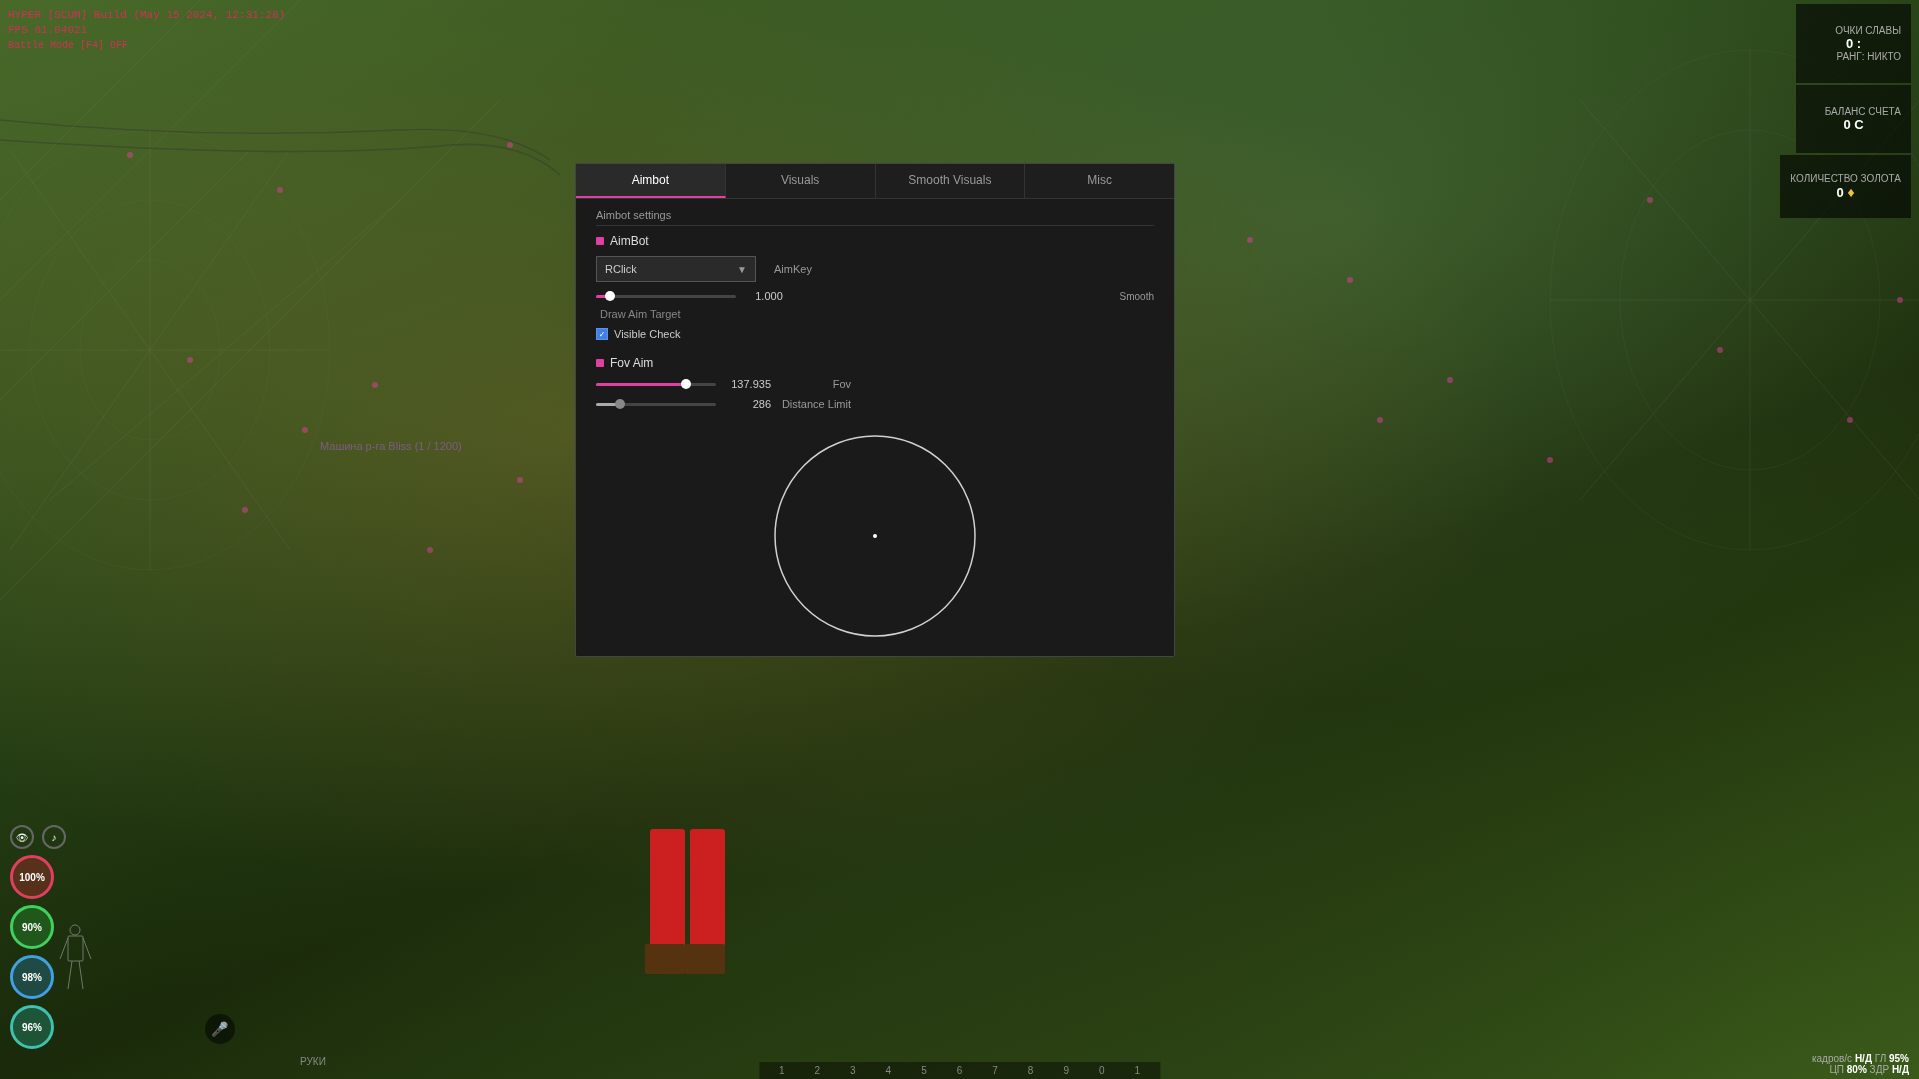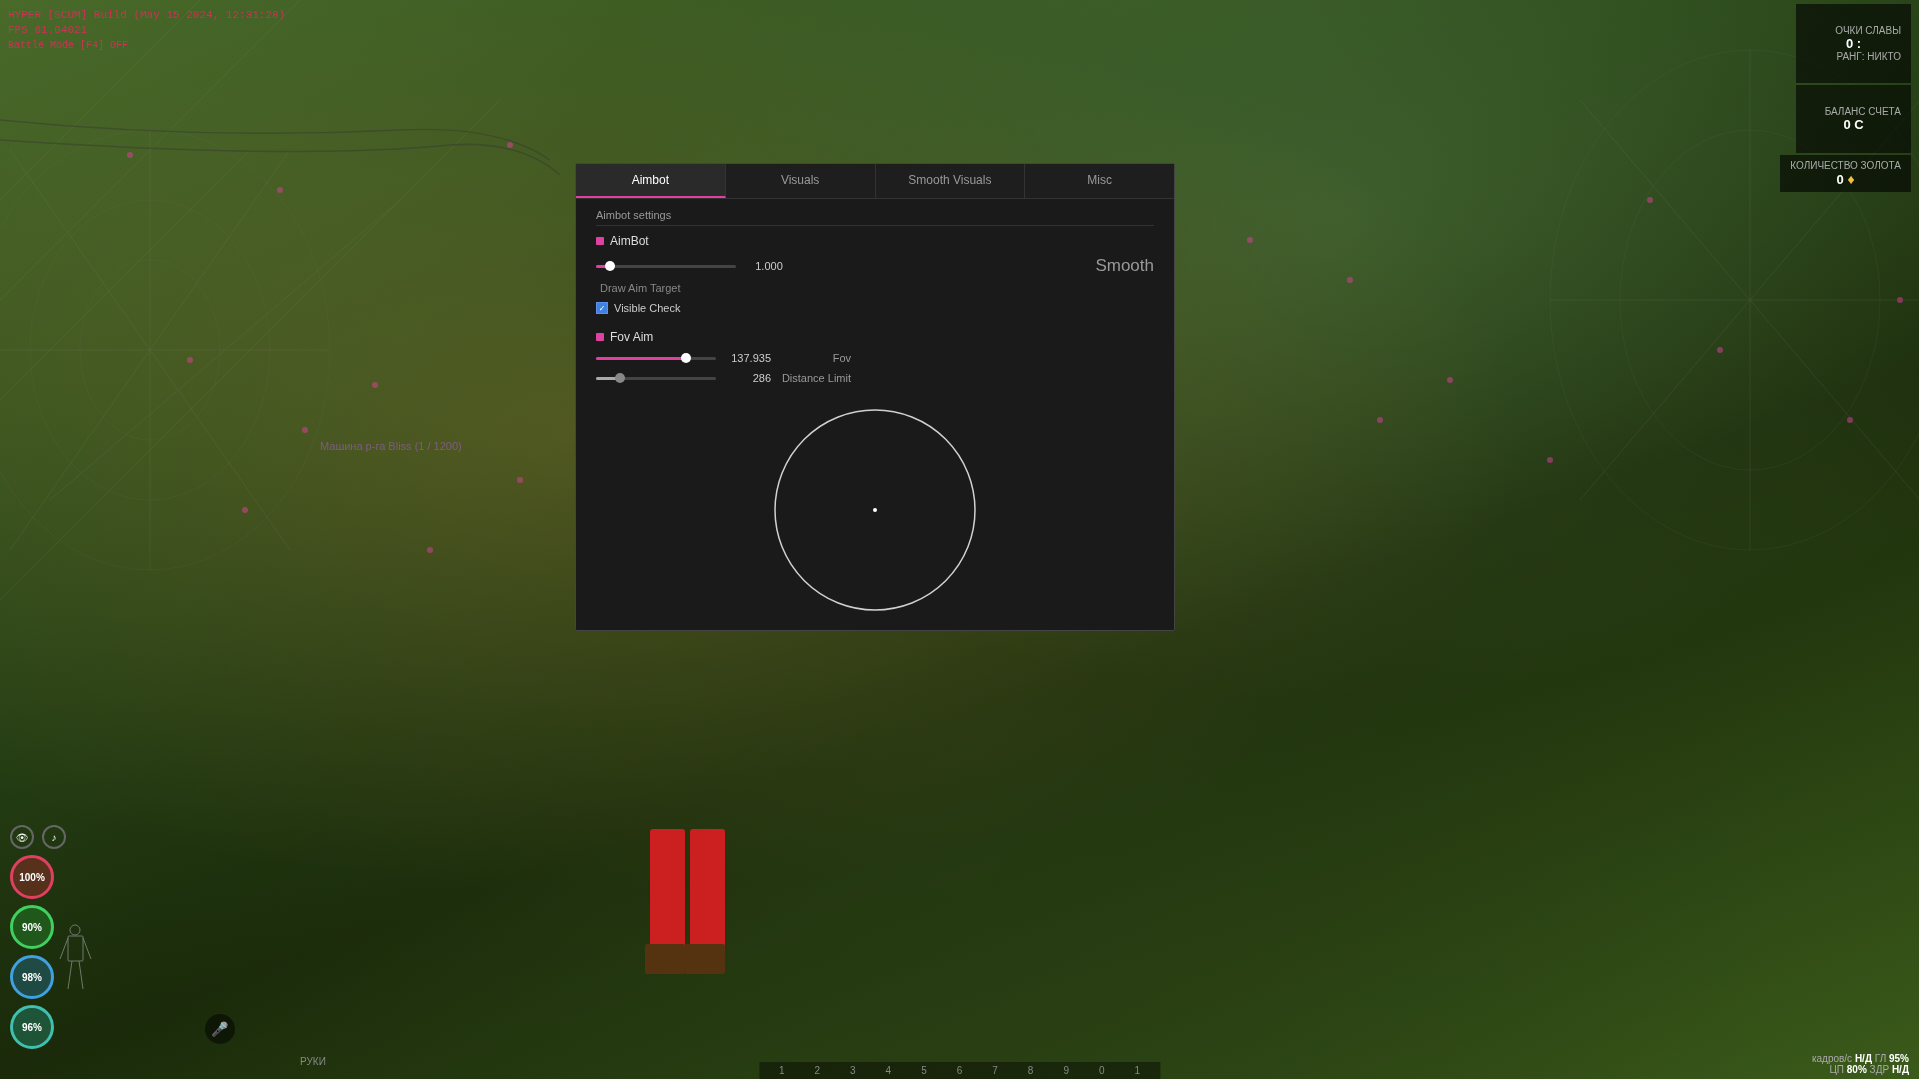--- a/index.html
+++ b/index.html
@@ -63,21 +63,21 @@
       text-transform: uppercase;
     }
     .hud-score-value {
       color: #ffffff;
       font-size: 13px;
       font-weight: bold;
       text-align: center;
     }
     .hud-gold-block {
       background: rgba(0,0,0,0.6);
-      padding: 5px 10px;
+      padding: 18px 10px;
     }
     .gold-icon {
       color: #f0c040;
       font-size: 14px;
     }
 
     
     .hud-bottom-left {
       position: absolute;
       bottom: 30px;
@@ -308,21 +308,21 @@
       right: -5px;
     }
     .slider-value {
       color: #ccc;
       font-size: 11px;
       min-width: 50px;
       text-align: center;
     }
     .smooth-label {
       color: #999;
-      font-size: 17px;
+      font-size: 10px;
       margin-left: auto;
     }
 
     
     .checkbox-row {
       display: flex;
       align-items: center;
       gap: 6px;
       margin-bottom: 6px;
       font-size: 11px;
@@ -592,20 +592,27 @@
 
     <div class="section-header">
       <span>Aimbot settings</span>
     </div>
 
     <div class="subsection-label">
       <div class="pink-dot"></div>
       <span>AimBot</span>
     </div>
 
+    <div class="dropdown-row">
+      <div class="dropdown-select">
+        <span>RClick</span>
+        <span class="dropdown-arrow">▼</span>
+      </div>
+      <span class="aimkey-label">AimKey</span>
+    </div>
 
     <div class="slider-row">
       <div class="slider-track">
         <div class="slider-fill" style="width:10%;"></div>
         <div class="slider-thumb" style="right:auto;left:calc(10% - 5px);"></div>
       </div>
       <span class="slider-value">1.000</span>
       <span class="smooth-label">Smooth</span>
     </div>
 

